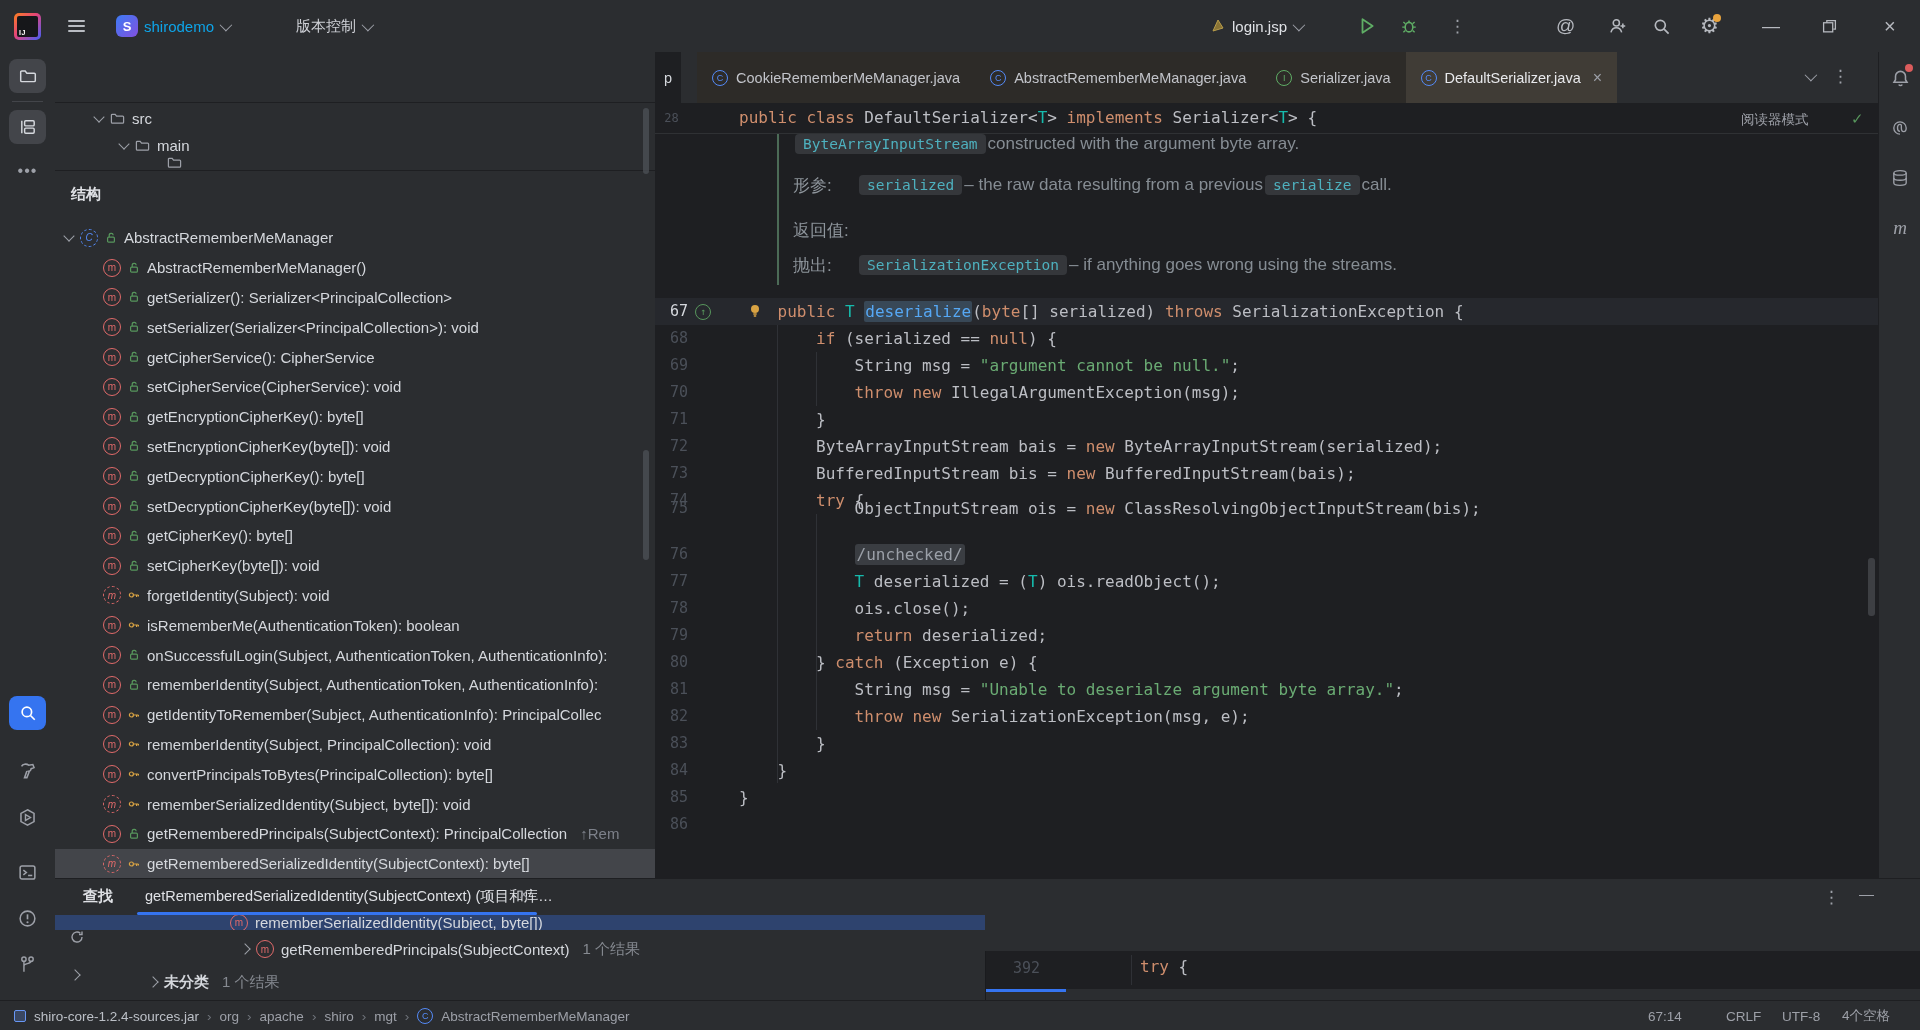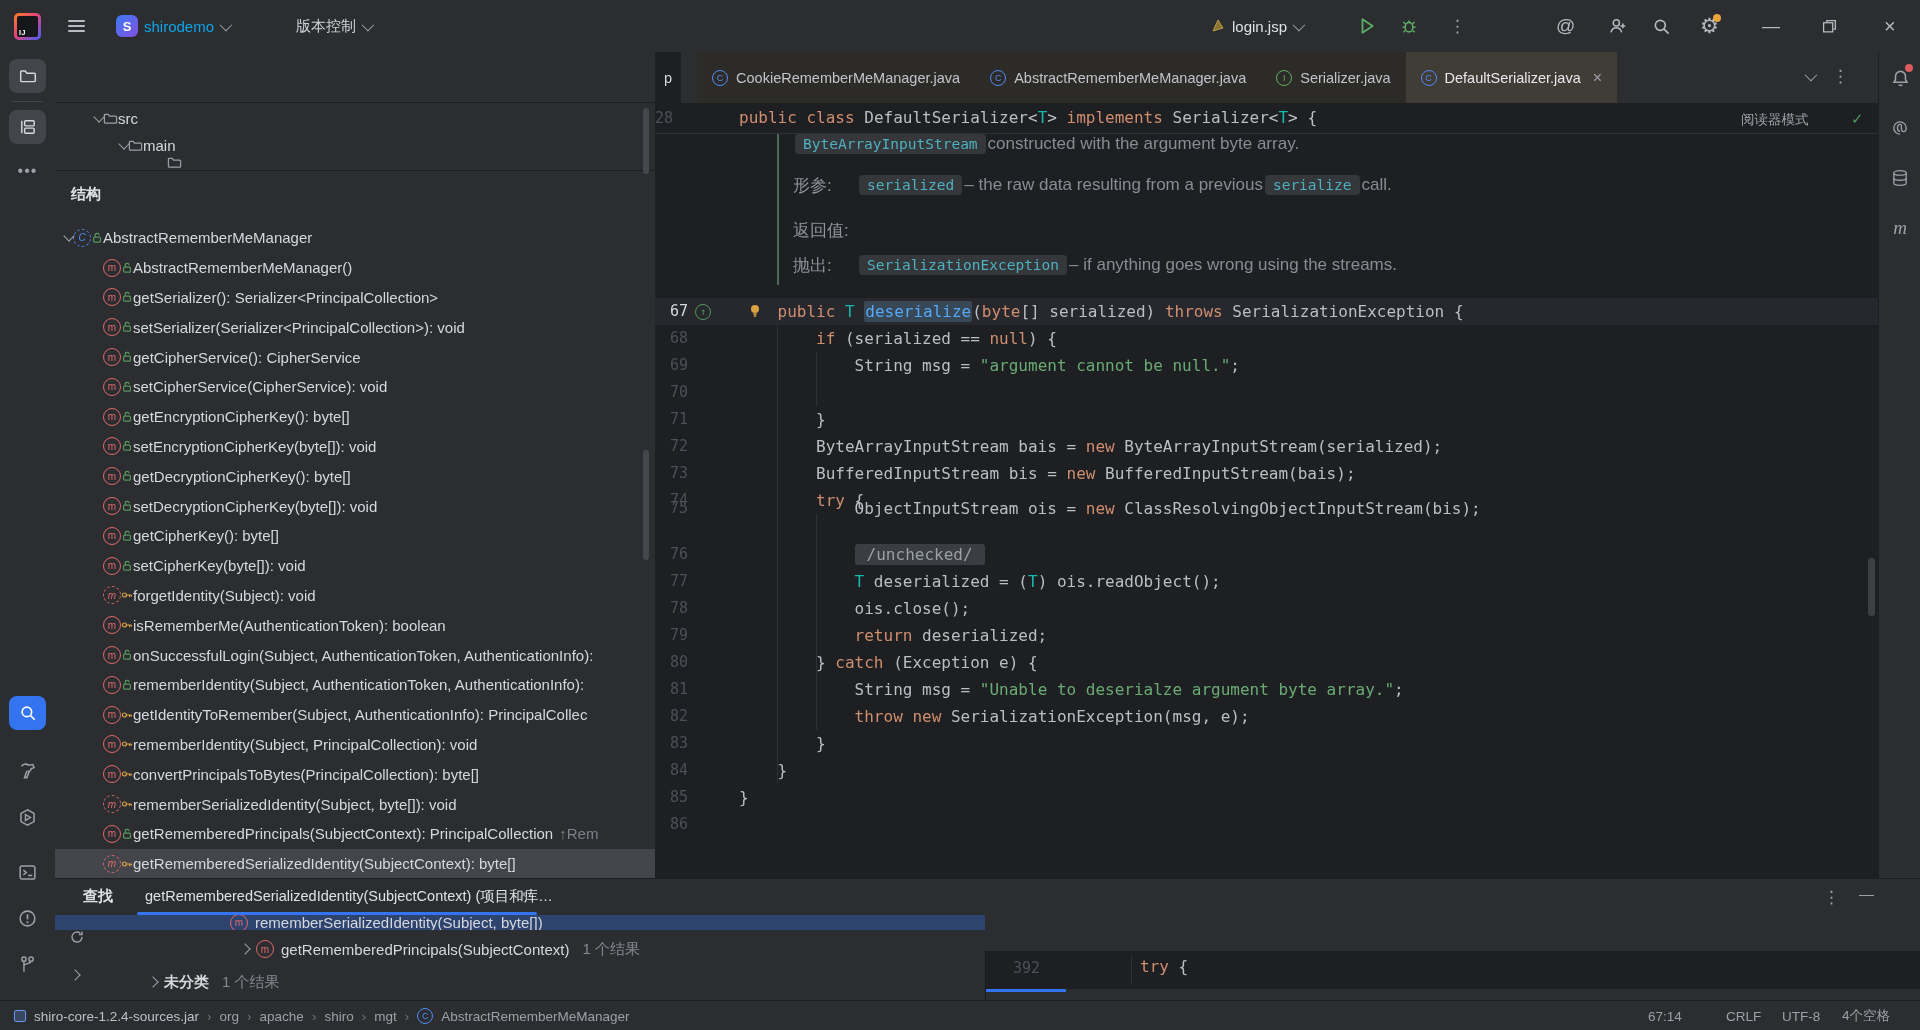--- a/index.html
+++ b/index.html
@@ -31,21 +31,21 @@
   #leftstrip{left:0;top:52px;width:55px;height:948px;background:var(--bg-panel);border-right:1px solid var(--line);}
   .strip-btn{position:absolute;left:9px;width:37px;height:34px;border-radius:8px;display:grid;place-items:center;color:#9da0a8;}
   .strip-btn.on{background:#43454a;color:#d5d8dd;}
   .strip-btn.sel{background:var(--blue);color:#fff;}
   .strip-div{position:absolute;left:12px;width:31px;height:1px;background:#43454a;}
   
   #leftpanel{left:55px;top:52px;width:600px;height:826px;background:var(--bg-panel);overflow:hidden;}
   .panel-head{position:absolute;left:0;width:100%;height:48px;display:flex;align-items:center;gap:8px;padding-left:16px;box-sizing:border-box;
     font-size:15px;font-weight:bold;color:var(--text);}
   .hdiv{position:absolute;left:0;width:100%;height:1px;background:#1e1f22;}
-  .tree-row{position:absolute;display:flex;align-items:center;font-size:15px;color:#d5d8dd;white-space:nowrap;width:100%;}
+  .tree-row{position:absolute;display:flex;align-items:center;gap:7px;font-size:15px;color:#d5d8dd;white-space:nowrap;width:100%;}
   .chev-r{width:7px;height:7px;border-right:1.5px solid #9da0a8;border-bottom:1.5px solid #9da0a8;transform:rotate(-45deg);}
   .chev-d{width:7px;height:7px;border-right:1.5px solid #9da0a8;border-bottom:1.5px solid #9da0a8;transform:rotate(45deg);margin-top:-3px;}
   .badge{display:inline-grid;place-items:center;width:16px;height:16px;border-radius:50%;font-size:10px;flex:none;}
   .b-class{border:1.4px solid var(--classc);color:var(--classc);}
   .b-iface{border:1.4px solid var(--ifacec);color:var(--ifacec);}
   .b-method{border:1.4px solid var(--methc);color:var(--methc);}
   .b-abstract{border-style:dashed;font-style:italic;}
   .row-suffix{color:#7d818a;margin-left:6px;}
   .sb-thumb{position:absolute;width:6px;border-radius:3px;background:#4e5157;opacity:.75;}
   .sel-gray{background:#43454a;}
@@ -59,27 +59,27 @@
   .tab.active{background:#403c36;color:#e8e9ec;}
   .tab .closex{color:#9da0a8;font-size:16px;margin-left:4px;}
   #editor-content{position:absolute;left:0;top:51px;width:1223px;height:775px;overflow:hidden;}
   .cl{position:absolute;left:0;width:100%;height:27px;line-height:27px;font-family:"DejaVu Sans Mono",monospace;font-size:16px;}
   .cl .ln{position:absolute;left:0;width:33px;text-align:right;color:var(--gutter);font-size:15px;}
   .cl .code{position:absolute;left:84px;white-space:pre;color:#bcbec4;}
   .cl.current{background:#26282d;}
   .cl.current .ln{color:#d5d8dd;}
   .t-kw{color:var(--kw);} .t-str{color:var(--str);} .t-typ{color:var(--typ);} .t-def{color:#bcbec4;}
   .t-declhl{color:var(--decl);background:#384857;border-radius:2px;padding:1px 1px;}
-  .t-fold{color:#9ba0a8;background:#3a3d42;border-radius:3px;padding:1px 12px;}
+  .t-fold{color:#9ba0a8;background:#3a3d42;border-radius:3px;padding:1px 2px;}
   .ov-icon{position:absolute;left:40px;top:6px;width:14px;height:14px;border-radius:50%;border:1.2px solid var(--green);
     color:var(--green);font-size:10px;line-height:13px;text-align:center;}
   .bulb{position:absolute;left:92px;top:5px;}
   #sticky{position:absolute;left:0;top:0;width:1223px;height:30px;background:var(--bg-editor);border-bottom:1px solid #2f3134;
     font-family:"DejaVu Sans Mono",monospace;font-size:16px;line-height:30px;}
-  #sticky .ln{position:absolute;left:0;width:33px;text-align:left;color:var(--gutter);font-size:15px;}
+  #sticky .ln{position:absolute;left:0;width:33px;text-align:center;color:var(--gutter);font-size:12px;}
   #sticky .code{position:absolute;left:84px;white-space:pre;}
   .docline{position:absolute;left:122px;width:2px;background:#4c6b57;}
   .doc-row{position:absolute;left:138px;height:26px;display:flex;align-items:center;font-size:17px;color:var(--doc);white-space:nowrap;}
   .doc-label{display:inline-block;width:64px;color:#8e959c;}
   .chip{font-family:"DejaVu Sans Mono",monospace;font-size:14.5px;color:var(--chipc);background:#35373b;border-radius:4px;padding:2px 8px;margin:0 2px;}
   .guide{position:absolute;width:1px;background:#2f3136;}
   #readermode{position:absolute;left:1086px;top:8px;font-size:13.5px;color:#9da0a8;}
   #inspect-ok{position:absolute;left:1196px;top:7px;color:var(--green);font-size:15px;}
   #stripe-thumb{position:absolute;left:1213px;top:455px;width:7px;height:58px;background:#45474c;border-radius:3px;opacity:.8;}
   
@@ -540,20 +540,21 @@
           <div class="cl" style="top: 222px;">
             <span class="ln">68</span>
             <span class="code">        <span class="t-kw">if</span><span class="t-def"> (serialized == </span><span class="t-kw">null</span><span class="t-def">) {</span></span>
           </div>
           <div class="cl" style="top: 249px;">
             <span class="ln">69</span>
             <span class="code">            <span class="t-def">String msg = </span><span class="t-str">"argument cannot be null."</span><span class="t-def">;</span></span>
           </div>
           <div class="cl" style="top: 276px;">
             <span class="ln">70</span>
+            <span class="code">            <span class="t-kw">throw</span><span class="t-def"> </span><span class="t-kw">new</span><span class="t-def"> IllegalArgumentException(msg);</span></span>
           </div>
           <div class="cl" style="top: 303px;">
             <span class="ln">71</span>
             <span class="code">        <span class="t-def">}</span></span>
           </div>
           <div class="cl" style="top: 330px;">
             <span class="ln">72</span>
             <span class="code">        <span class="t-def">ByteArrayInputStream bais = </span><span class="t-kw">new</span><span class="t-def"> ByteArrayInputStream(serialized);</span></span>
           </div>
           <div class="cl" style="top: 357px;">

